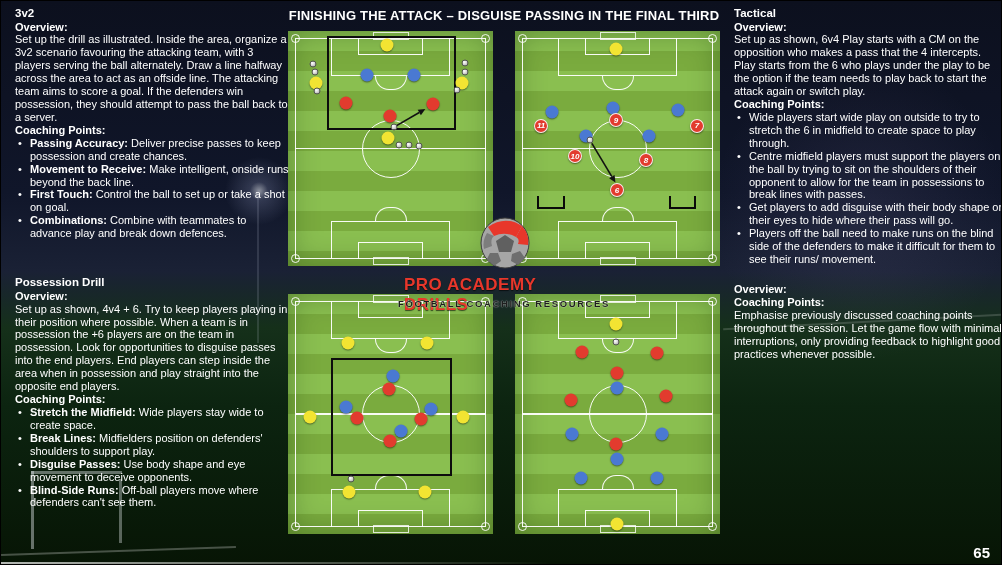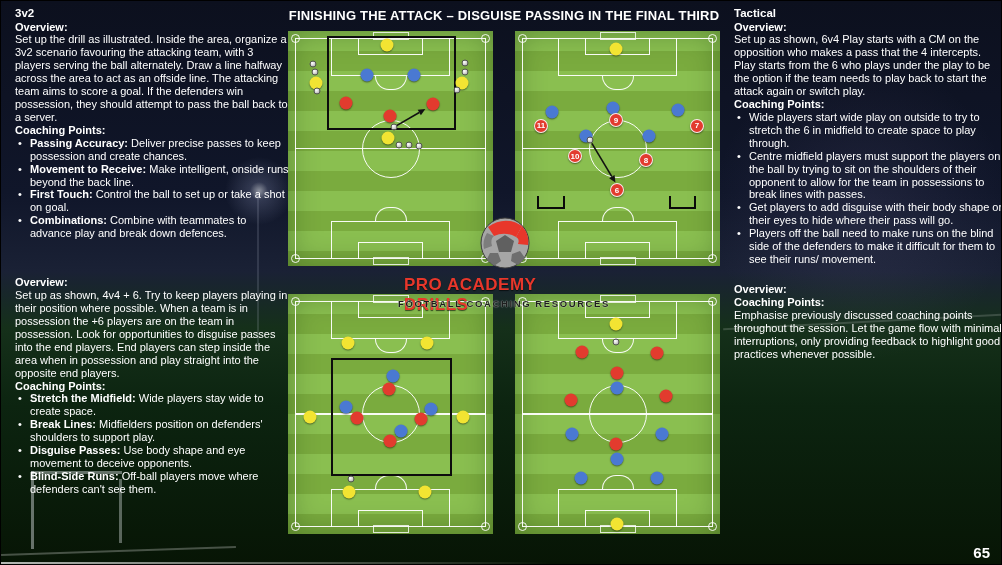--- a/index.html
+++ b/index.html
@@ -40,20 +40,21 @@
   .bullet .marker{flex:0 0 15px;padding-left:3px;box-sizing:border-box;}
   .bullet .btext{flex:1;}
   .gap-left{margin-top:36px;}
   .gap-right{margin-top:17px;}
 
   
   .pitch{
     position:absolute;z-index:1;overflow:hidden;
     background:repeating-linear-gradient(180deg,#8abf50 0px,#8abf50 20px,#7aab3e 20px,#7aab3e 40px);
     box-shadow:inset 0 0 30px rgba(5,35,0,0.35);
+    font-style:italic;
   }
   .pitch-1{left:287px;top:30px;width:205px;height:235px;}
   .pitch-2{left:514px;top:30px;width:205px;height:235px;}
   .pitch-3{left:287px;top:293px;width:205px;height:240px;}
   .pitch-4{left:514px;top:293px;width:205px;height:240px;}
   .pitch .mk{position:absolute;}
   .inner{inset:7px;border:1.5px solid rgba(255,255,255,0.95);}
   .halfway{left:7px;right:7px;top:calc(50% - 0.75px);height:1.5px;background:rgba(255,255,255,0.95);}
   .center-circle{left:50%;top:50%;width:56px;height:56px;margin:-29px 0 0 -29px;border:1.5px solid rgba(255,255,255,0.95);border-radius:50%;}
   .box{left:21%;right:21%;height:37px;border:1.5px solid rgba(255,255,255,0.95);}
@@ -141,20 +142,21 @@
             <span class="marker">•</span>
             <span class="btext"><b>First Touch:</b> Control the ball to set up or take a shot on goal.</span>
           </div>
           <div class="bullet">
             <span class="marker">•</span>
             <span class="btext"><b>Combinations:</b> Combine with teammates to advance play and break down defences.</span>
           </div>
         </div>
     </div>
     <div class="gap-left">
+      <p class="heading">Possession Drill</p>
       <p class="para"><span class="label">Overview:</span></p>
       <p class="para">Set up as shown, 4v4 + 6. Try to keep players playing in their position where possible. When a team is in possession the +6 players are on the team in possession. Look for opportunities to disguise passes into the end players. End players can step inside the area when in possession and play straight into the opposite end players.</p>
       <p class="para"><span class="label">Coaching Points:</span></p>
       <div>
           <div class="bullet">
             <span class="marker">•</span>
             <span class="btext"><b>Stretch the Midfield:</b> Wide players stay wide to create space.</span>
           </div>
           <div class="bullet">
             <span class="marker">•</span>

